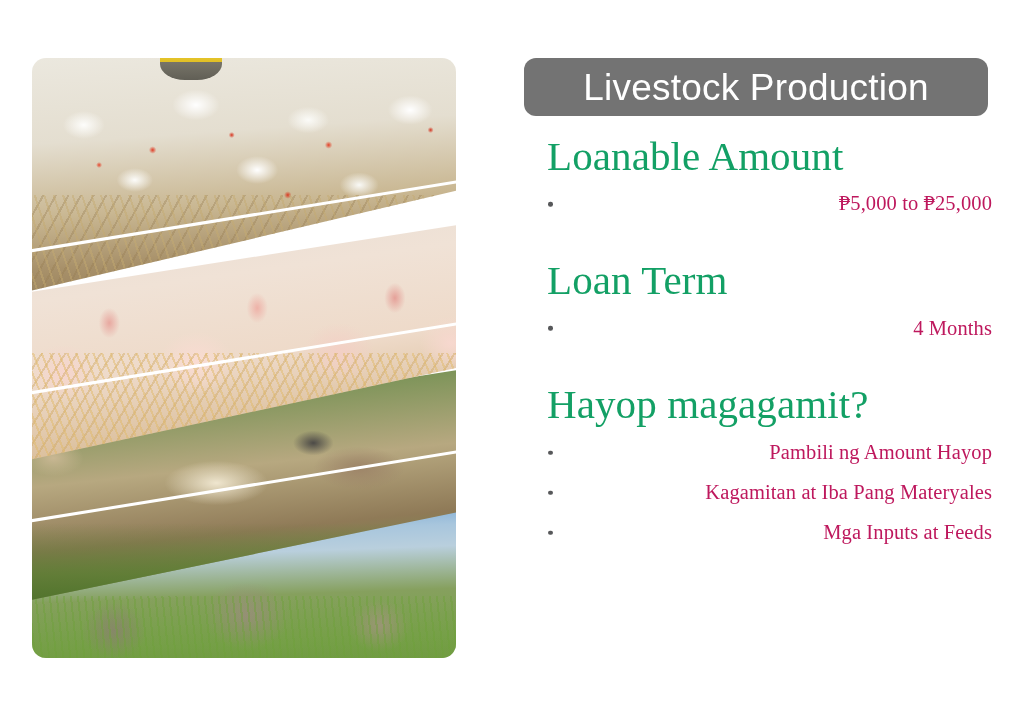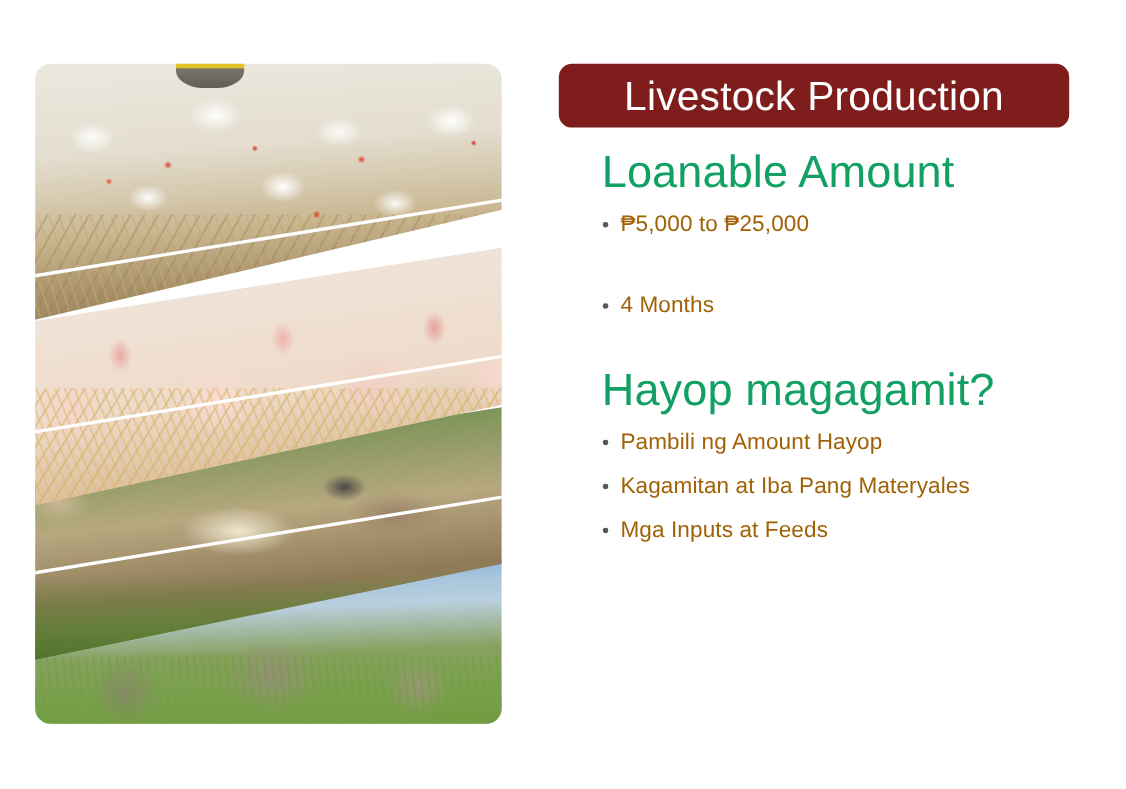--- a/index.html
+++ b/index.html
@@ -194,66 +194,68 @@
     position: absolute;
     left: 508px;
     top: 58px;
     width: 484px;
   }
 
   .title-banner {
     width: 464px;
     height: 58px;
     border-radius: 12px;
-    background: #7f1d1d;
+    background: #737373;
     display: flex;
     align-items: center;
     justify-content: center;
     box-sizing: border-box;
     padding: 0 14px;
+    margin-left: 16px;
   }
   .title-banner .title-text {
     color: #ffffff;
     font-size: 37px;
     font-weight: 400;
     letter-spacing: .2px;
     line-height: 1;
     white-space: nowrap;
   }
 
   .sections {
     margin-top: 18px;
     padding-left: 39px;
   }
-  .section { margin-bottom: 0; }
+  .section { margin-bottom: 0; font-family: Liberation Serif, serif; }
   .section + .section { margin-top: 34px; }
 
   .section-heading {
     color: #13A065;
     font-size: 41px;
     font-weight: 400;
     line-height: 1.08;
     letter-spacing: .1px;
     margin: 0 0 6px 0;
     white-space: nowrap;
   }
 
   .bullets {
     list-style: none;
     margin: 0;
     padding: 0;
   }
   .bullets li {
     position: relative;
     padding-left: 17px;
-    color: #a16207;
+    color: #be185d;
     font-size: 20.5px;
     line-height: 1.95;
     letter-spacing: .1px;
     white-space: nowrap;
+    text-align: right;
   }
   .bullets li::before {
     content: "";
     position: absolute;
     left: 1px;
     top: 50%;
     transform: translateY(-50%);
     width: 4.5px;
     height: 4.5px;
     border-radius: 50%;
@@ -297,20 +299,21 @@
     <div class="sections">
 
       <div class="section">
         <h2 class="section-heading">Loanable Amount</h2>
         <ul class="bullets">
           <li>₱5,000 to ₱25,000</li>
         </ul>
       </div>
 
       <div class="section">
+        <h2 class="section-heading">Loan Term</h2>
         <ul class="bullets">
           <li>4 Months</li>
         </ul>
       </div>
 
       <div class="section">
         <h2 class="section-heading">Hayop magagamit?</h2>
         <ul class="bullets">
           <li>Pambili ng Amount Hayop</li>
           <li>Kagamitan at Iba Pang Materyales</li>

